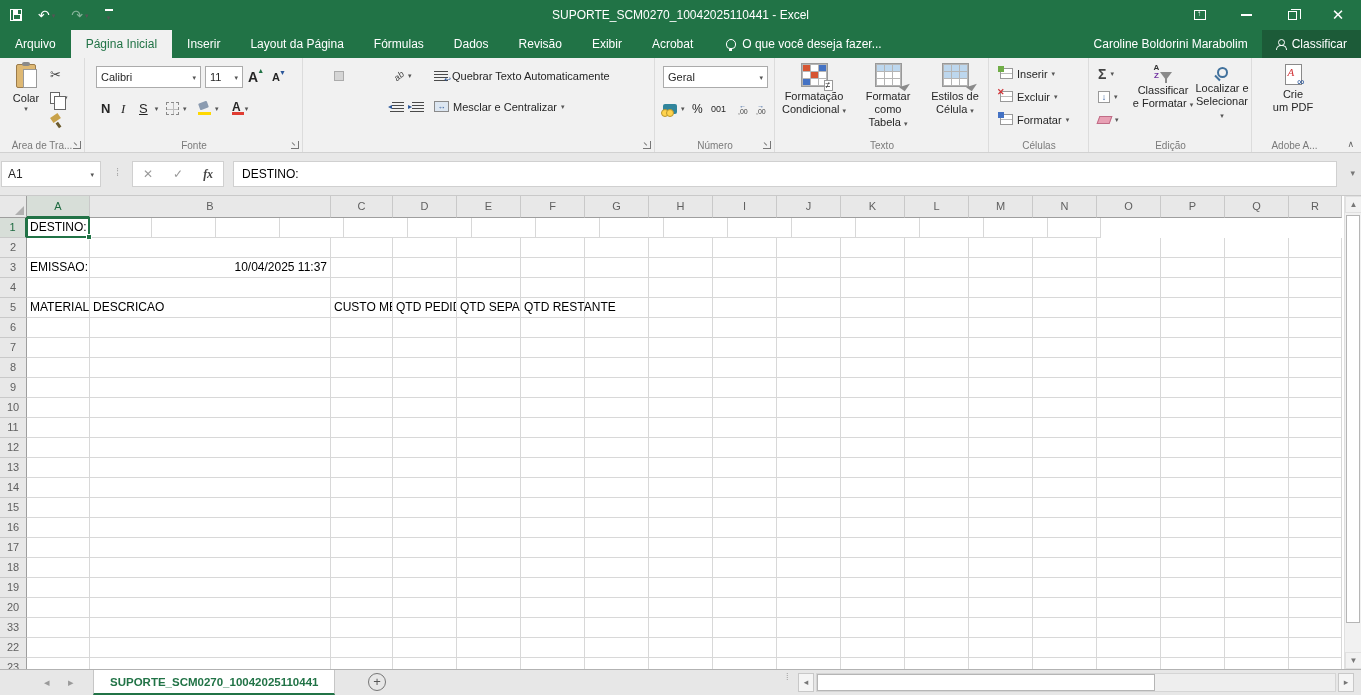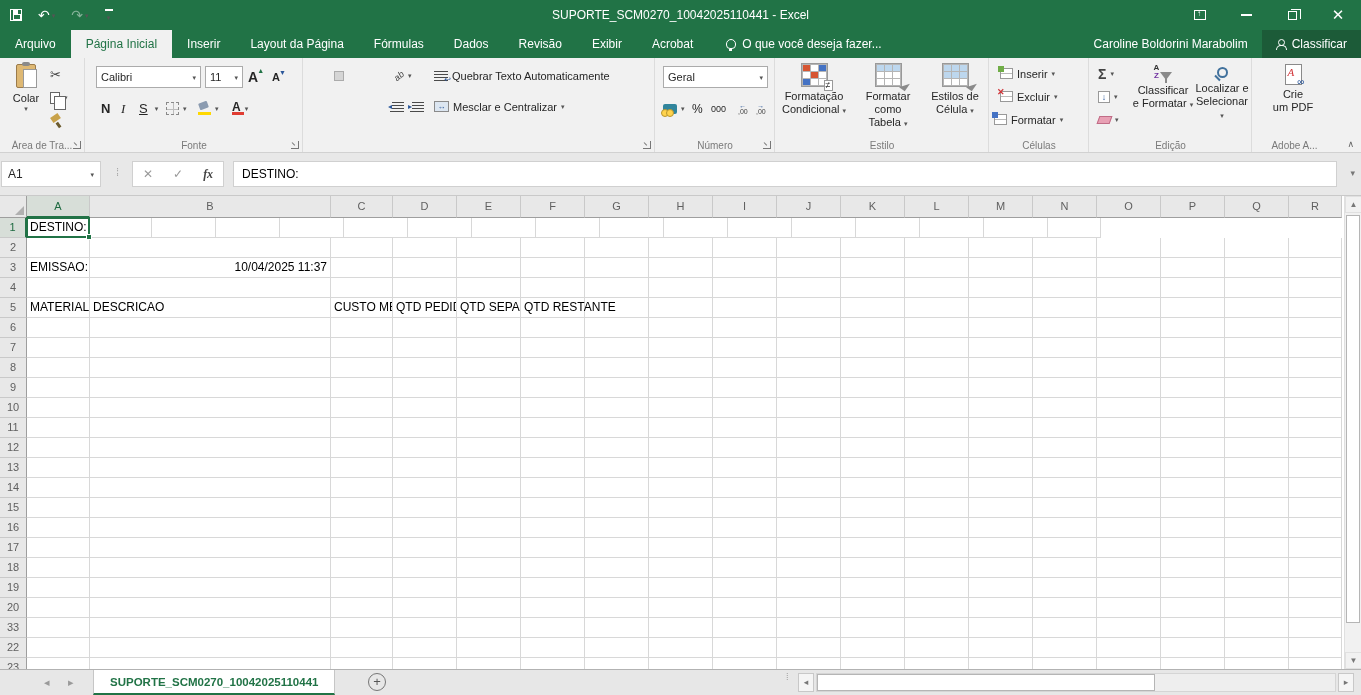--- a/index.html
+++ b/index.html
@@ -324,21 +324,21 @@
           <span class="dd">▾</span>
         </div>
       <div class="sbtn" style="left:7px;top:40px;">
           <span class="moneyic"></span>
           <span class="dd">▾</span>
         </div>
       <div class="sbtn" style="left:36px;top:40px;">
           <span style="font-size:12px;">%</span>
         </div>
       <div class="sbtn" style="left:55px;top:40px;">
-          <span style="font-size:9px;">000</span>
+          <span style="font-size:9px;">001</span>
         </div>
       <div class="sbtn" style="left:82px;top:40px;">
           <span class="decb">
             <span class="ar">←</span>
             <span>,00</span>
           </span>
         </div>
       <div class="sbtn" style="left:100px;top:40px;">
           <span class="decb">
             <span class="ar">→</span>
@@ -388,35 +388,35 @@
             <span class="lb"></span>
             <span class="lb"></span>
             <span class="lb"></span>
             <span></span>
             <span></span>
             <span></span>
           </span>
         <span style="margin-top:3px;">Estilos de</span>
         <span><span>Célula</span> <span class="dd">▾</span></span>
       </div>
-      <div class="rg-label">Estilo</div>
+      <div class="rg-label">Texto</div>
     </div>
 
     <div class="rgroup" style="left:990px;width:99px;">
       <div class="sbtn" style="left:10px;top:5px;">
           <span class="cellic ins"></span>
           <span>Inserir</span>
           <span class="dd">▾</span>
         </div>
       <div class="sbtn" style="left:10px;top:28px;">
           <span class="cellic del"></span>
           <span>Excluir</span>
           <span class="dd">▾</span>
         </div>
-      <div class="sbtn" style="left:4px;top:51px;">
+      <div class="sbtn" style="left:10px;top:51px;">
           <span class="cellic fmt"></span>
           <span>Formatar</span>
           <span class="dd">▾</span>
         </div>
       <div class="rg-label">Células</div>
     </div>
 
     <div class="rgroup" style="left:1090px;width:162px;">
       <div class="sbtn" style="left:8px;top:5px;">
           <span class="sigma">Σ</span>

